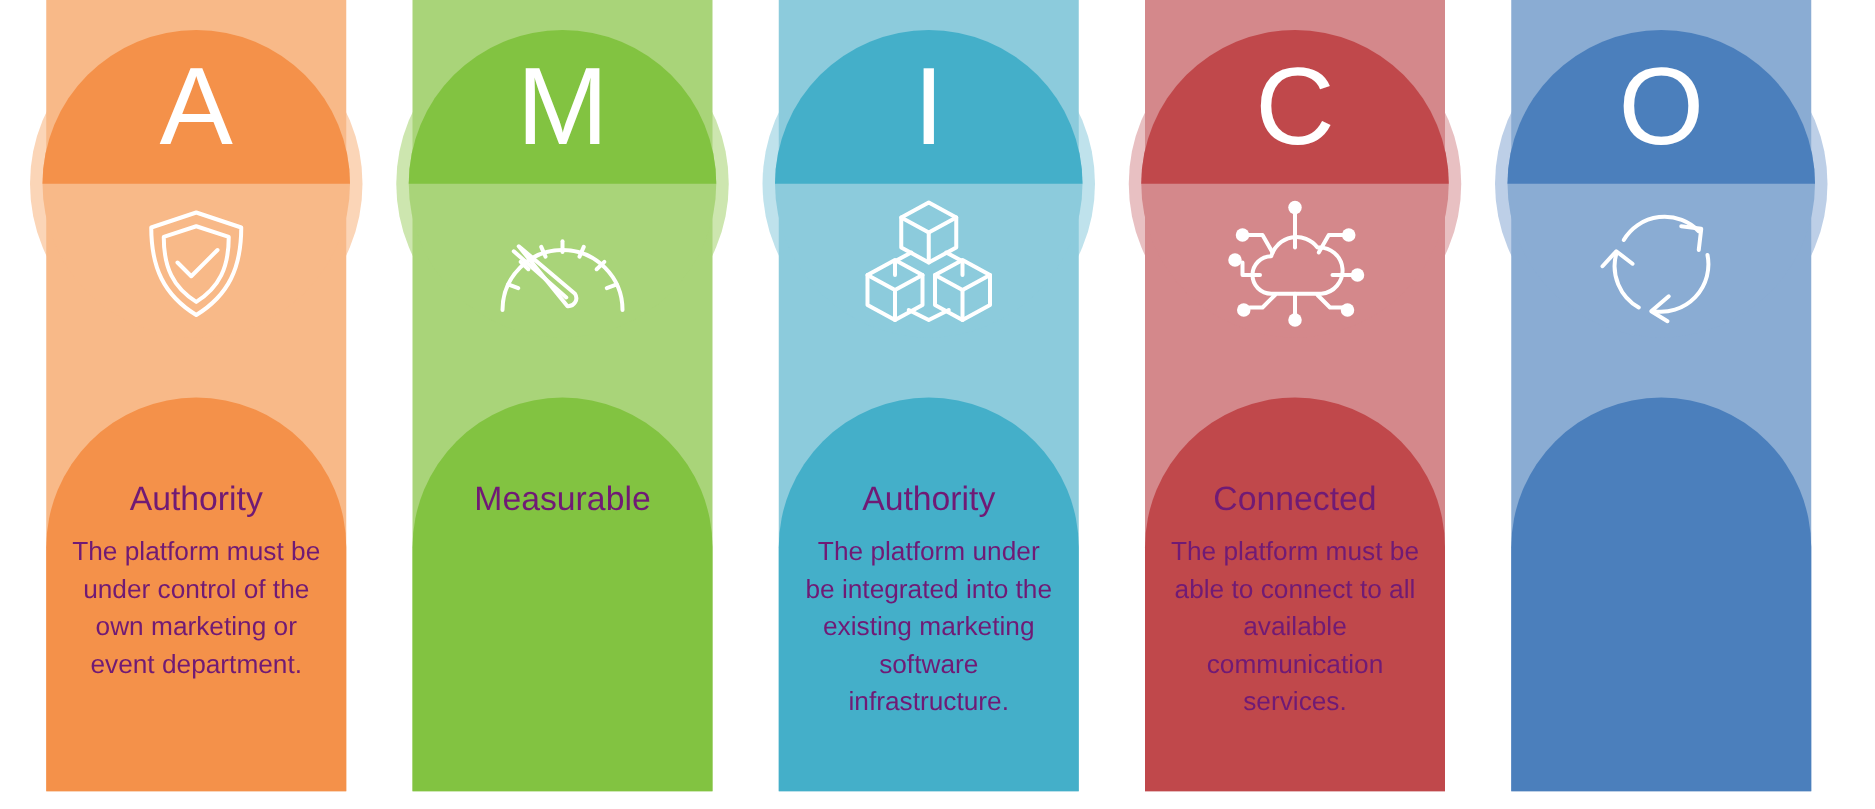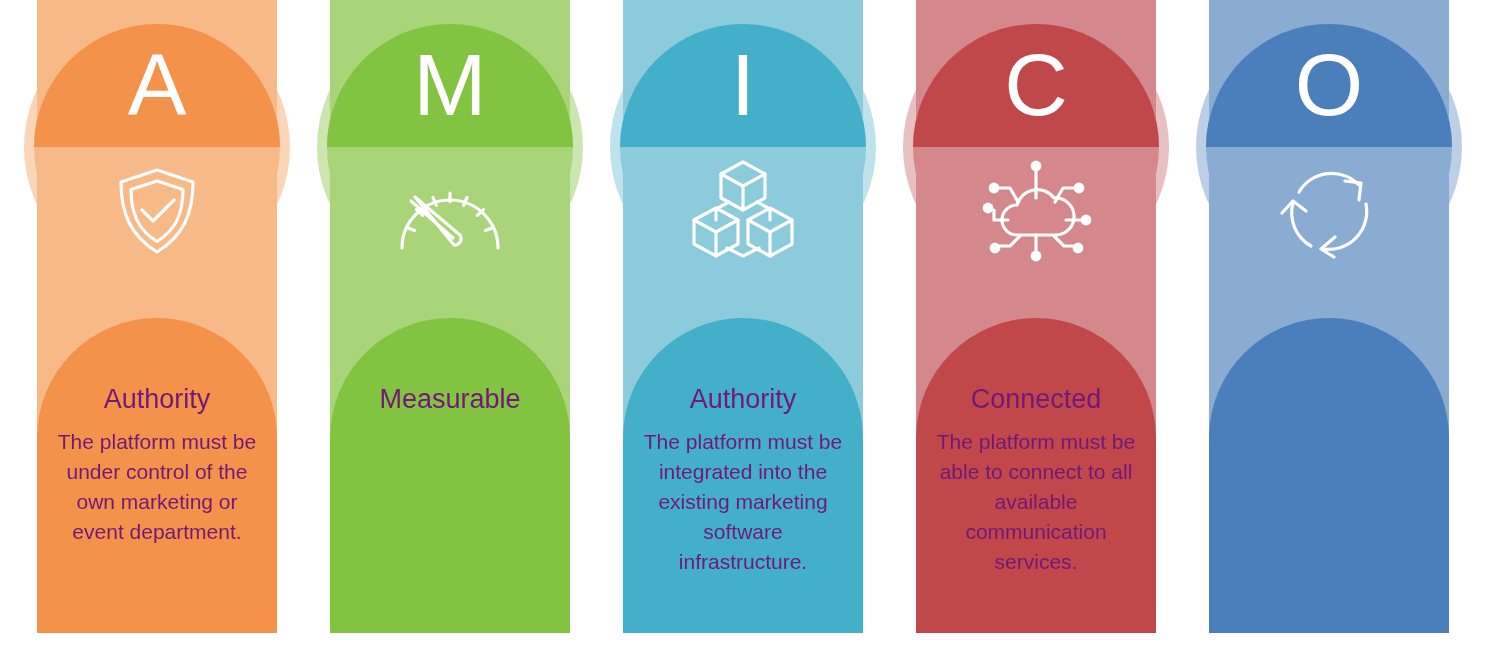--- a/index.html
+++ b/index.html
@@ -219,21 +219,21 @@
           <path fill="none" stroke="#ffffff" stroke-width="3.2" stroke-linecap="round" stroke-linejoin="round" d="M82 50 L104 62 L104 86 L82 98 L60 86 L60 62 Z"></path>
           <path fill="none" stroke="#ffffff" stroke-width="3.2" stroke-linecap="round" stroke-linejoin="round" d="M60 62 L82 74 L104 62"></path>
           <path fill="none" stroke="#ffffff" stroke-width="3.2" stroke-linecap="round" stroke-linejoin="round" d="M82 74 L82 98"></path>
           <path fill="none" stroke="#ffffff" stroke-width="3.2" stroke-linecap="round" stroke-linejoin="round" d="M41 44 L28 51 L28 62"></path>
           <path fill="none" stroke="#ffffff" stroke-width="3.2" stroke-linecap="round" stroke-linejoin="round" d="M69 44 L82 51 L82 62"></path>
           <path fill="none" stroke="#ffffff" stroke-width="3.2" stroke-linecap="round" stroke-linejoin="round" d="M39 90 L55 98 L71 90"></path>
         </svg>
       </div>
       <div class="text-block">
         <div class="heading">Authority</div>
-        <div class="body-text">The platform must be integrated into the existing marketing software infrastructure.</div>
+        <div class="body-text">The platform under be integrated into the existing marketing software infrastructure.</div>
       </div>
     </div>
     <div class="pillar" style="left: 889.5px;">
       <div class="glow" style="background:#E8C0C2"></div>
       <div class="column" style="background:#D4888B"></div>
       <div class="disc" style="background:#D4888B"></div>
       <div class="dome" style="background:#C0484B"></div>
       <div class="base" style="background:#C0484B"></div>
       <div class="letter">C</div>
       <div class="icon-wrap">

